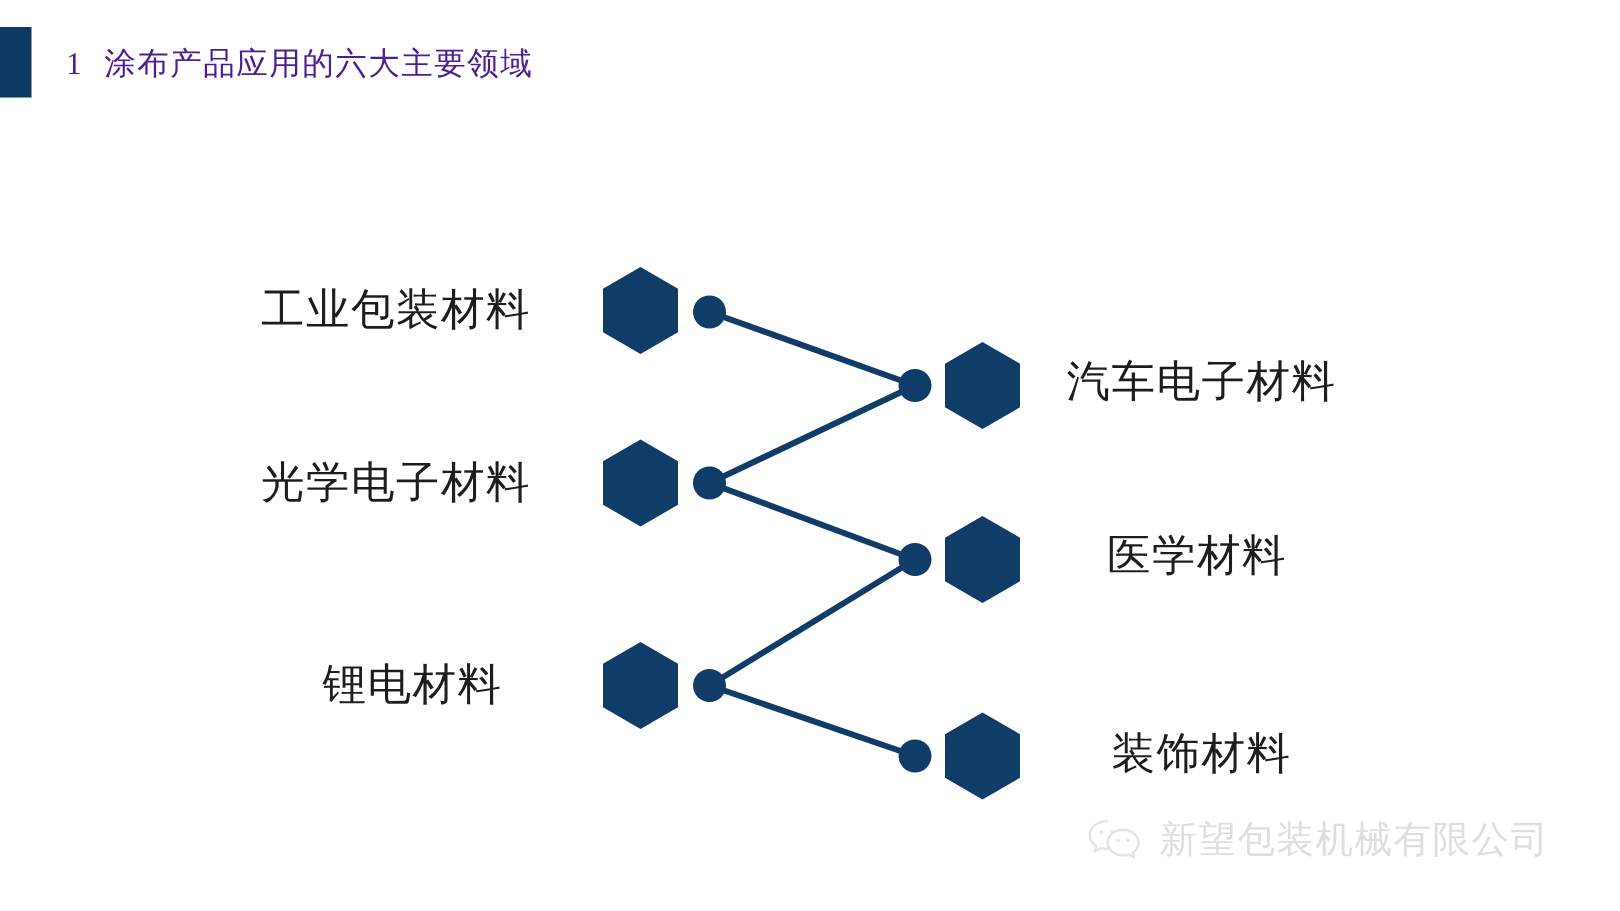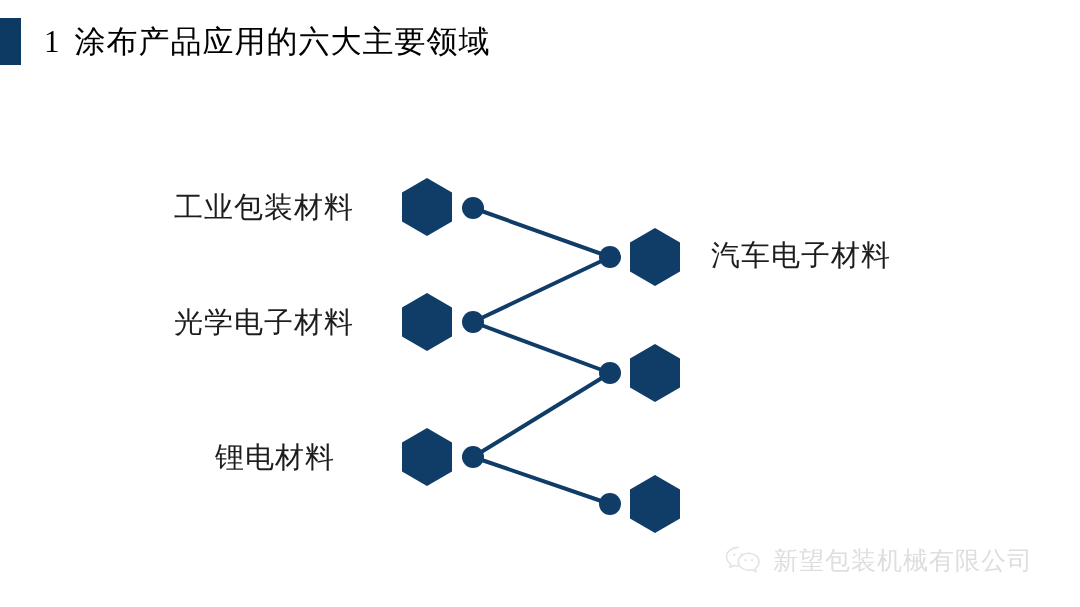--- a/index.html
+++ b/index.html
@@ -22,23 +22,23 @@
     left: 0;
     top: 18px;
     width: 21px;
     height: 47px;
     background: #0c3a63;
   }
   #page-title {
     position: absolute;
     left: 44px;
     top: 19px;
-    font-size: 31px;
+    font-size: 21px;
     line-height: 46px;
-    color: #000000;
+    color: #4c1d95;
     letter-spacing: 1px;
     white-space: nowrap;
     font-family: "Liberation Serif", "DejaVu Serif", serif;
   }
   #page-title .num {
     margin-right: 14px;
   }
 
   
   #diagram {
@@ -135,20 +135,22 @@
       <circle cx="610" cy="373" r="11" fill="#103c68"></circle>
       <circle cx="610" cy="504" r="11" fill="#103c68"></circle>
     </g>
   </svg>
 
   <div class="node-label left" style="left:72px; top:190px; width:282px;">工业包装材料</div>
   <div class="node-label left" style="left:72px; top:305px; width:282px;">光学电子材料</div>
   <div class="node-label left" style="left:72px; top:440px; width:263px;">锂电材料</div>
 
   <div class="node-label right" style="left:711px; top:238px;">汽车电子材料</div>
+  <div class="node-label right" style="left:738px; top:354px;">医学材料</div>
+  <div class="node-label right" style="left:741px; top:486px;">装饰材料</div>
 </div>
 
 <div id="watermark">
   <svg id="wechat-icon" viewBox="0 0 44 32">
 
     <path d="M15.5 3.2C8.4 3.2 2.8 7.9 2.8 13.6c0 3.2 1.8 6.1 4.7 8l-1.3 3.9 4.6-2.4c1.4.4 2.9.6 4.4.6h.6" fill="none" stroke="#e3e3e4" stroke-width="1.7" stroke-linecap="round" stroke-linejoin="round"></path>
     <circle cx="11.3" cy="11.2" r="1.35" fill="#e3e3e4"></circle>
     <circle cx="19.3" cy="11.2" r="1.35" fill="#e3e3e4"></circle>
 
     <path d="M27.2 9.6c-6.3 0-11.4 4.2-11.4 9.4 0 5.2 5.1 9.4 11.4 9.4 1.4 0 2.7-.2 3.9-.6l4.3 2.2-1.2-3.5c2.6-1.7 4.3-4.4 4.3-7.5 0-5.2-5.1-9.4-11.3-9.4z" fill="none" stroke="#e3e3e4" stroke-width="1.7" stroke-linecap="round" stroke-linejoin="round"></path>

